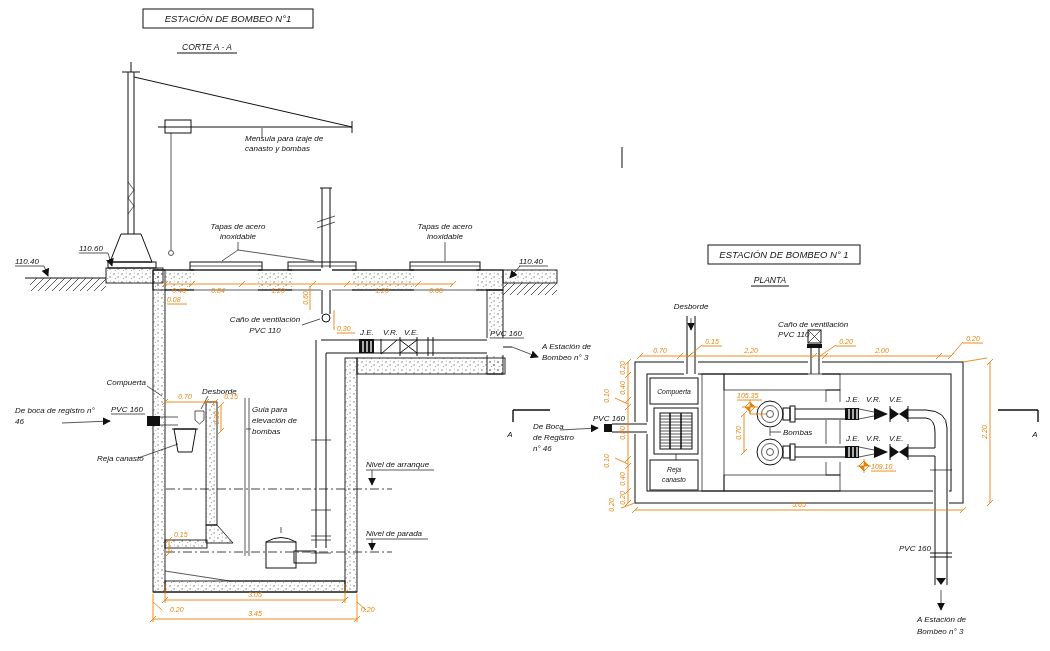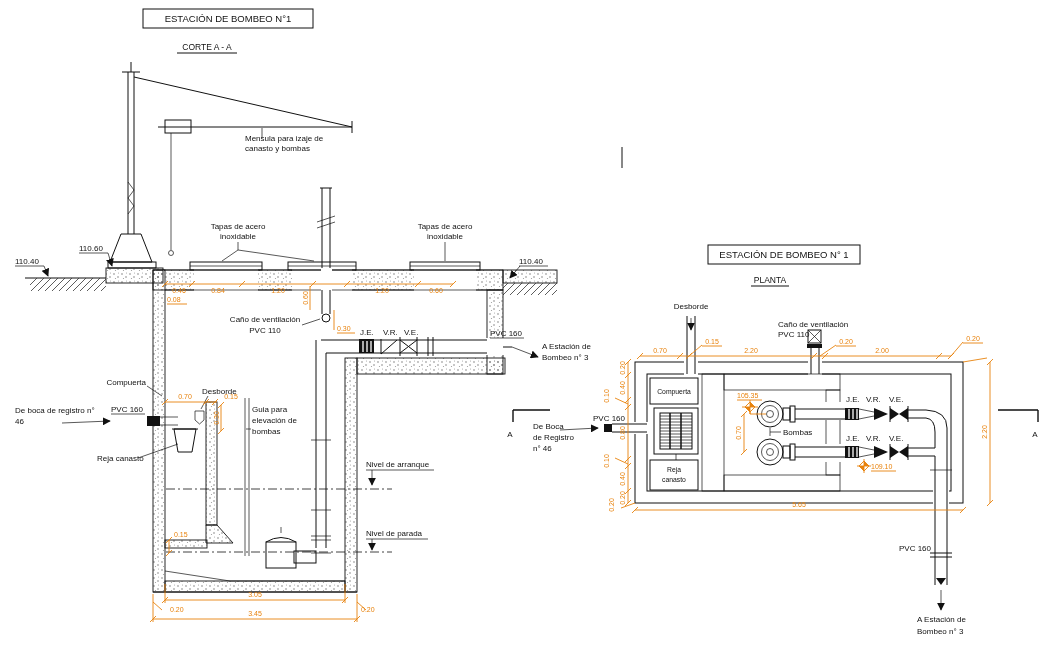--- a/index.html
+++ b/index.html
@@ -1,16 +1,16 @@
 <!DOCTYPE html>
 <html><head>
 <meta charset="utf-8">
 <style>
   html,body{margin:0;padding:0;background:#fff;}
-  #stage{position:relative;width:1050px;height:651px;background:#fff;overflow:hidden;}
+  #stage{position:relative;width:1050px;height:651px;background:#fff;overflow:hidden;font-style:italic;}
   svg{display:block;}
   svg text{font-family:"Liberation Sans","DejaVu Sans",sans-serif;fill:#111;font-size:8px;}
   .t9{font-size:9.5px;}
   .t85{font-size:8.5px;}
   .t68{font-size:6.8px;}
   .d{fill:#E8820C;font-size:7px;}
   .mid{text-anchor:middle;}
   .end{text-anchor:end;}
   .k{stroke:#111;stroke-width:1;fill:none;}
   .kt{stroke:#111;stroke-width:0.7;fill:none;}

